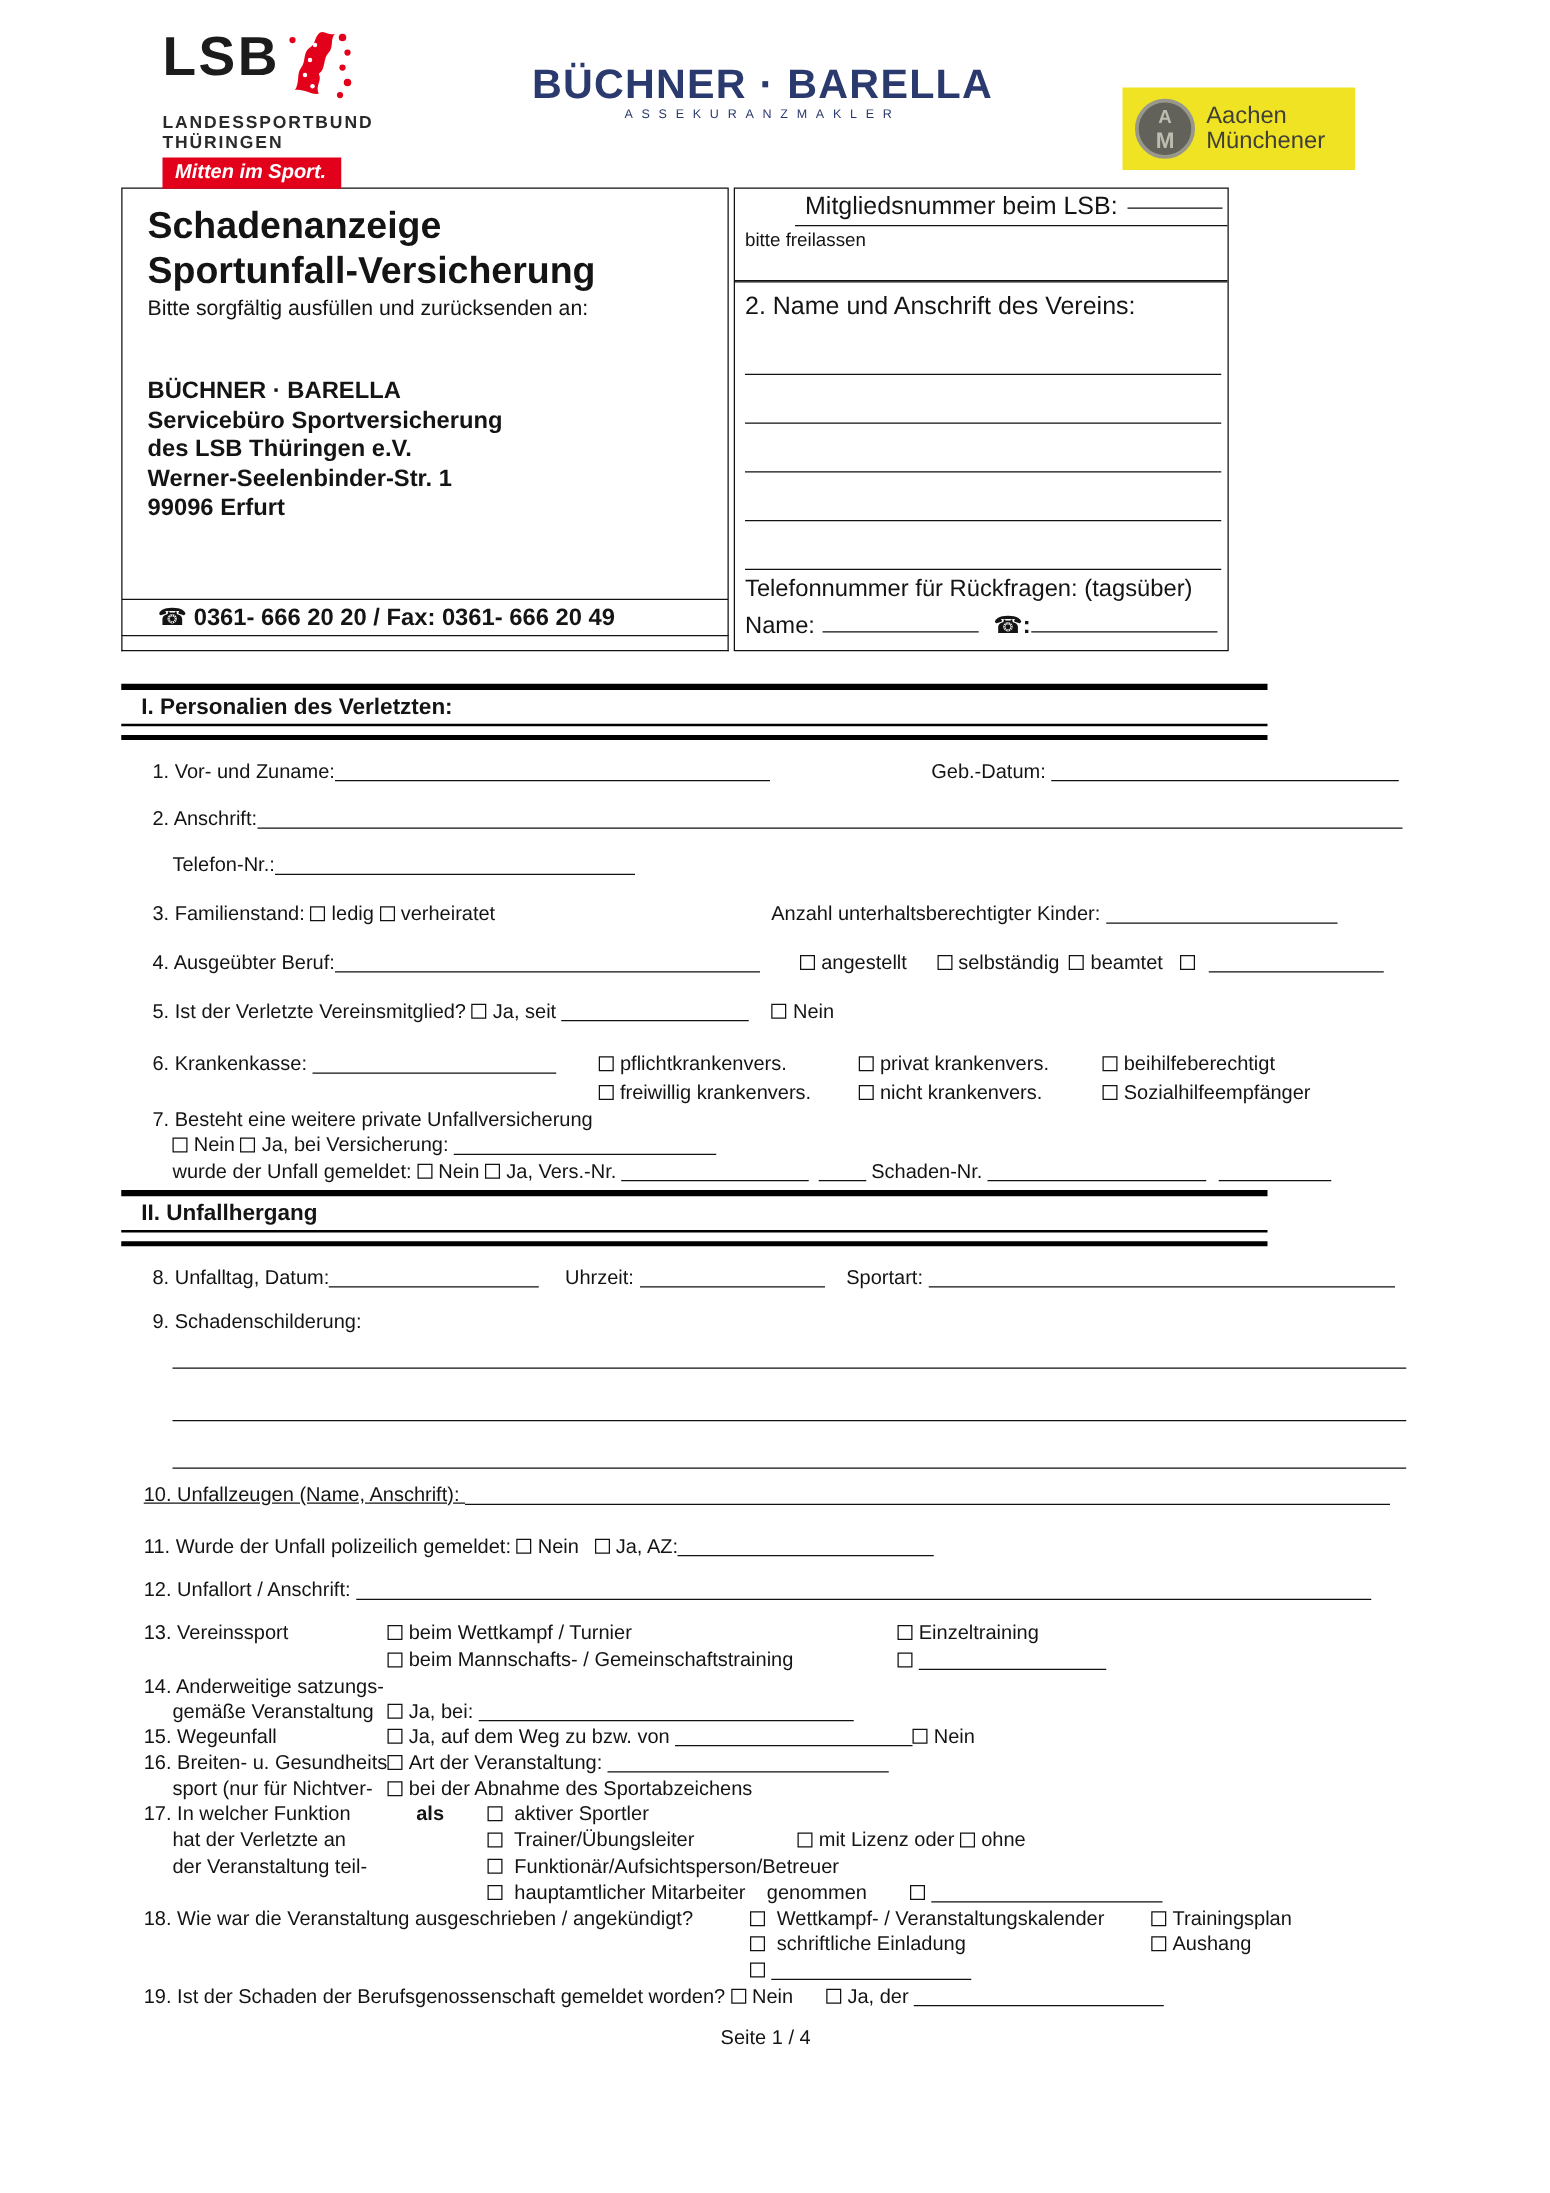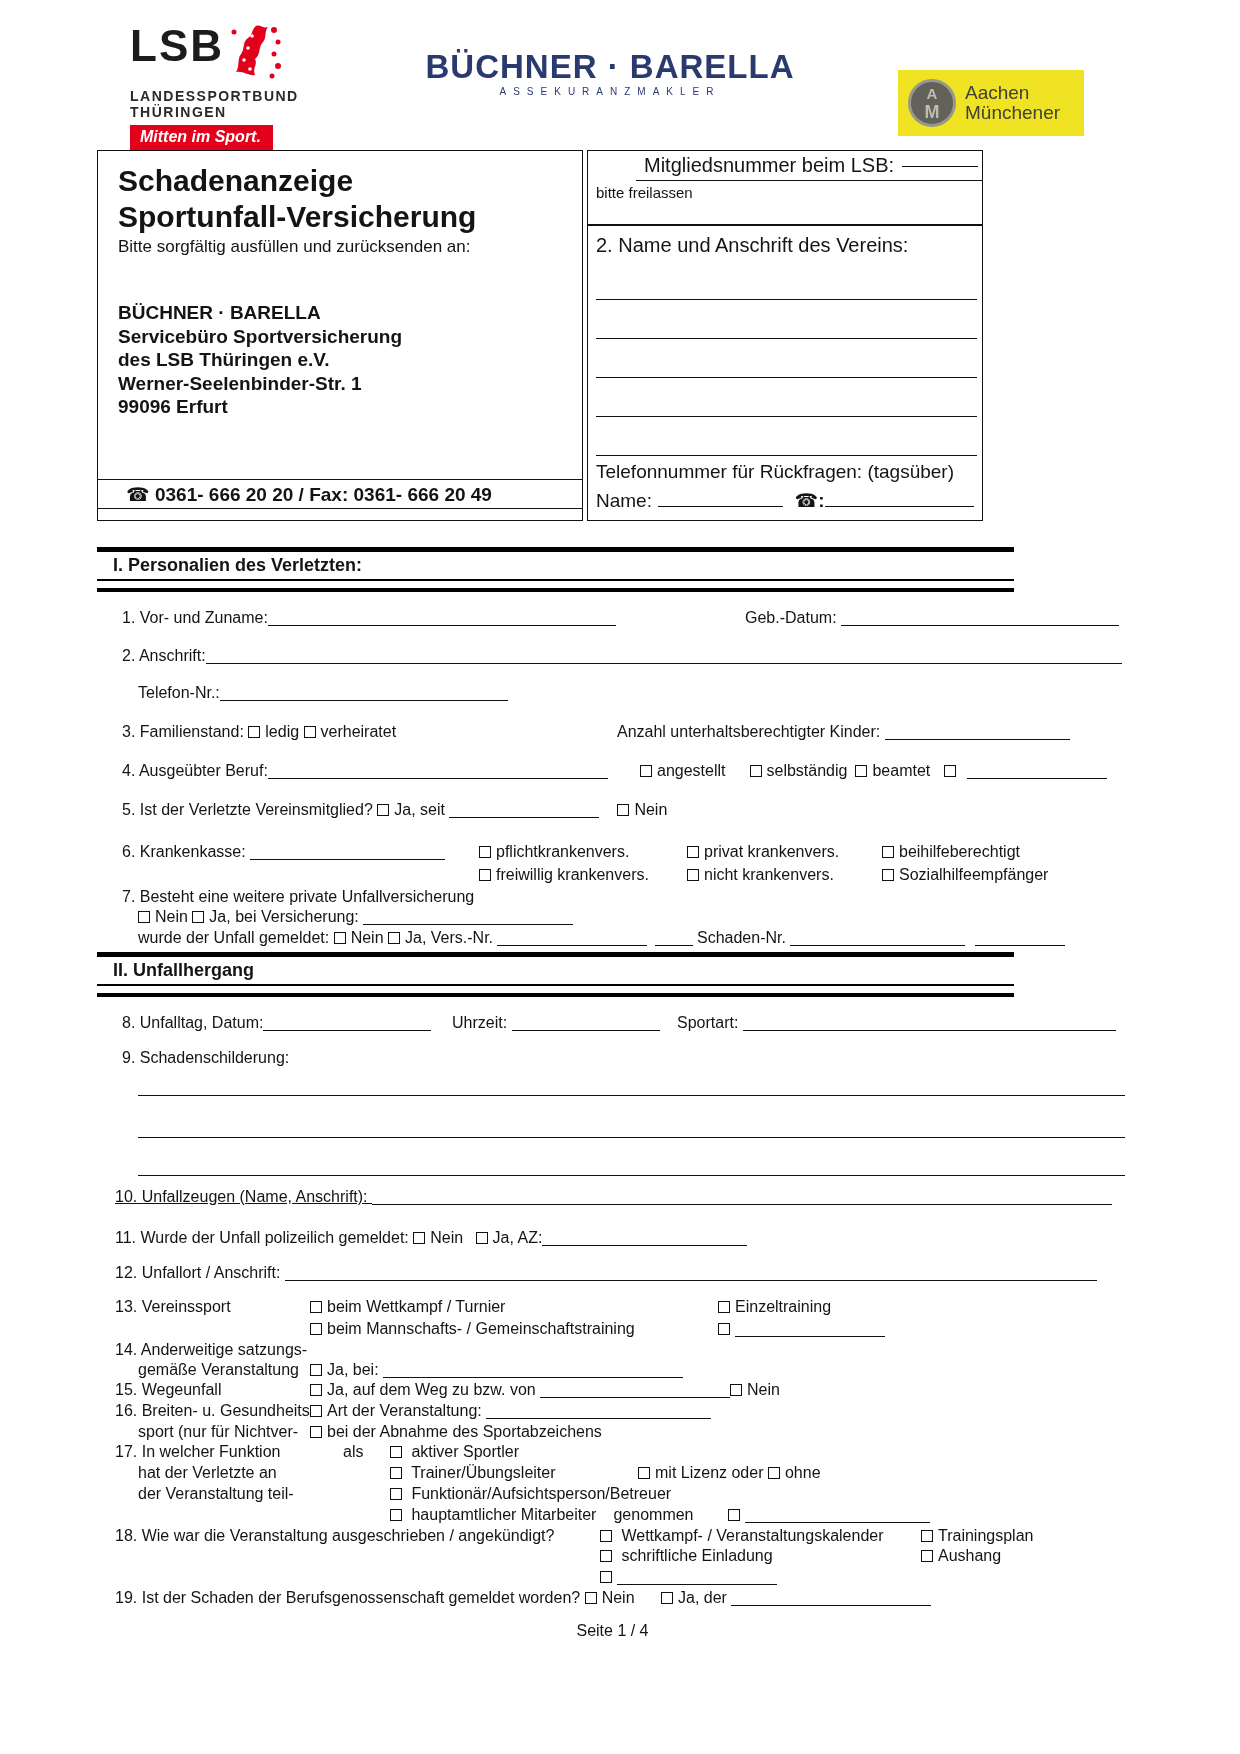--- a/index.html
+++ b/index.html
@@ -202,21 +202,21 @@
       <div class="frow" style="margin-top: 14px; padding-left: 18px;"><span class="chunk"><span class="tx">13. Vereinssport</span></span><span class="chunk abs" style="left: 213px;"><span class="cb"></span><span class="tx">beim Wettkampf / Turnier</span></span><span class="chunk abs" style="left: 621px;"><span class="cb"></span><span class="tx">Einzeltraining</span></span></div>
       <div class="frow" style="margin-top: 2px;">
         <span class="chunk abs" style="left: 213px;"><span class="cb"></span><span class="tx">beim Mannschafts- / Gemeinschaftstraining</span></span>
         <span class="chunk abs" style="left: 621px;"><span class="cb"></span><span class="bl" style="width: 150px;"></span></span>
       </div>
       <div class="frow" style="margin-top: 1px; padding-left: 18px;"><span class="chunk"><span class="tx">14. Anderweitige satzungs-</span></span></div>
       <div class="frow" style="padding-left: 41px;"><span class="chunk"><span class="tx">gemäße Veranstaltung</span></span><span class="chunk abs" style="left: 213px;"><span class="cb"></span><span class="tx">Ja, bei: </span><span class="bl" style="width: 300px;"></span></span></div>
       <div class="frow" style="padding-left: 18px;"><span class="chunk"><span class="tx">15. Wegeunfall</span></span><span class="chunk abs" style="left: 213px;"><span class="cb"></span><span class="tx">Ja, auf dem Weg zu bzw. von </span><span class="bl" style="width: 190px;"></span></span><span class="chunk abs" style="left: 633px;"><span class="cb"></span><span class="tx">Nein</span></span></div>
       <div class="frow" style="margin-top: 1px; padding-left: 18px;"><span class="chunk"><span class="tx">16. Breiten- u. Gesundheits-</span></span><span class="chunk abs" style="left: 213px;"><span class="cb"></span><span class="tx">Art der Veranstaltung: </span><span class="bl" style="width: 225px;"></span></span></div>
       <div class="frow" style="margin-top: 1px; padding-left: 41px;"><span class="chunk"><span class="tx">sport (nur für Nichtver-</span></span><span class="chunk abs" style="left: 213px;"><span class="cb"></span><span class="tx">bei der Abnahme des Sportabzeichens</span></span></div>
-      <div class="frow" style="padding-left: 18px;"><span class="chunk"><span class="tx">17. In welcher Funktion</span></span><span class="chunk abs" style="left: 246px;"><span class="tx">als</span></span><span class="chunk abs" style="left: 293px;"><span class="cb"></span><span class="tx"> aktiver Sportler</span></span></div>
+      <div class="frow" style="padding-left: 18px;"><span class="chunk"><span class="tx">17. In welcher Funktion</span></span><span class="chunk abs" style="left: 236px; font-weight: bold;"><span class="tx">als</span></span><span class="chunk abs" style="left: 293px;"><span class="cb"></span><span class="tx"> aktiver Sportler</span></span></div>
       <div class="frow" style="margin-top: 1px; padding-left: 41px;"><span class="chunk"><span class="tx">hat der Verletzte an</span></span><span class="chunk abs" style="left: 293px;"><span class="cb"></span><span class="tx"> Trainer/Übungsleiter</span></span><span class="chunk abs" style="left: 541px;"><span class="cb"></span><span class="tx">mit Lizenz oder </span><span class="cb"></span><span class="tx">ohne</span></span></div>
       <div class="frow" style="margin-top: 1px; padding-left: 41px;"><span class="chunk"><span class="tx">der Veranstaltung teil-</span></span><span class="chunk abs" style="left: 293px;"><span class="cb"></span><span class="tx"> Funktionär/Aufsichtsperson/Betreuer</span></span></div>
       <div class="frow" style="margin-top: 1px; padding-left: 41px; text-align: center;"><span class="chunk"><span class="tx">genommen</span></span><span class="chunk abs" style="left: 293px;"><span class="cb"></span><span class="tx"> hauptamtlicher Mitarbeiter</span></span><span class="chunk abs" style="left: 631px;"><span class="cb"></span><span class="bl" style="width: 185px;"></span></span></div>
       <div class="frow" style="margin-top: 1px; padding-left: 18px;"><span class="chunk"><span class="tx">18. Wie war die Veranstaltung ausgeschrieben / angekündigt?</span></span><span class="chunk abs" style="left: 503px;"><span class="cb"></span><span class="tx"> Wettkampf- / Veranstaltungskalender</span></span><span class="chunk abs" style="left: 824px;"><span class="cb"></span><span class="tx">Trainingsplan</span></span></div>
       <div class="frow">
         <span class="chunk abs" style="left: 503px;"><span class="cb"></span><span class="tx"> schriftliche Einladung</span></span>
         <span class="chunk abs" style="left: 824px;"><span class="cb"></span><span class="tx">Aushang</span></span>
       </div>
       <div class="frow" style="margin-top: 1px;">
         <span class="chunk abs" style="left: 503px;"><span class="cb"></span><span class="bl" style="width: 160px;"></span></span>

